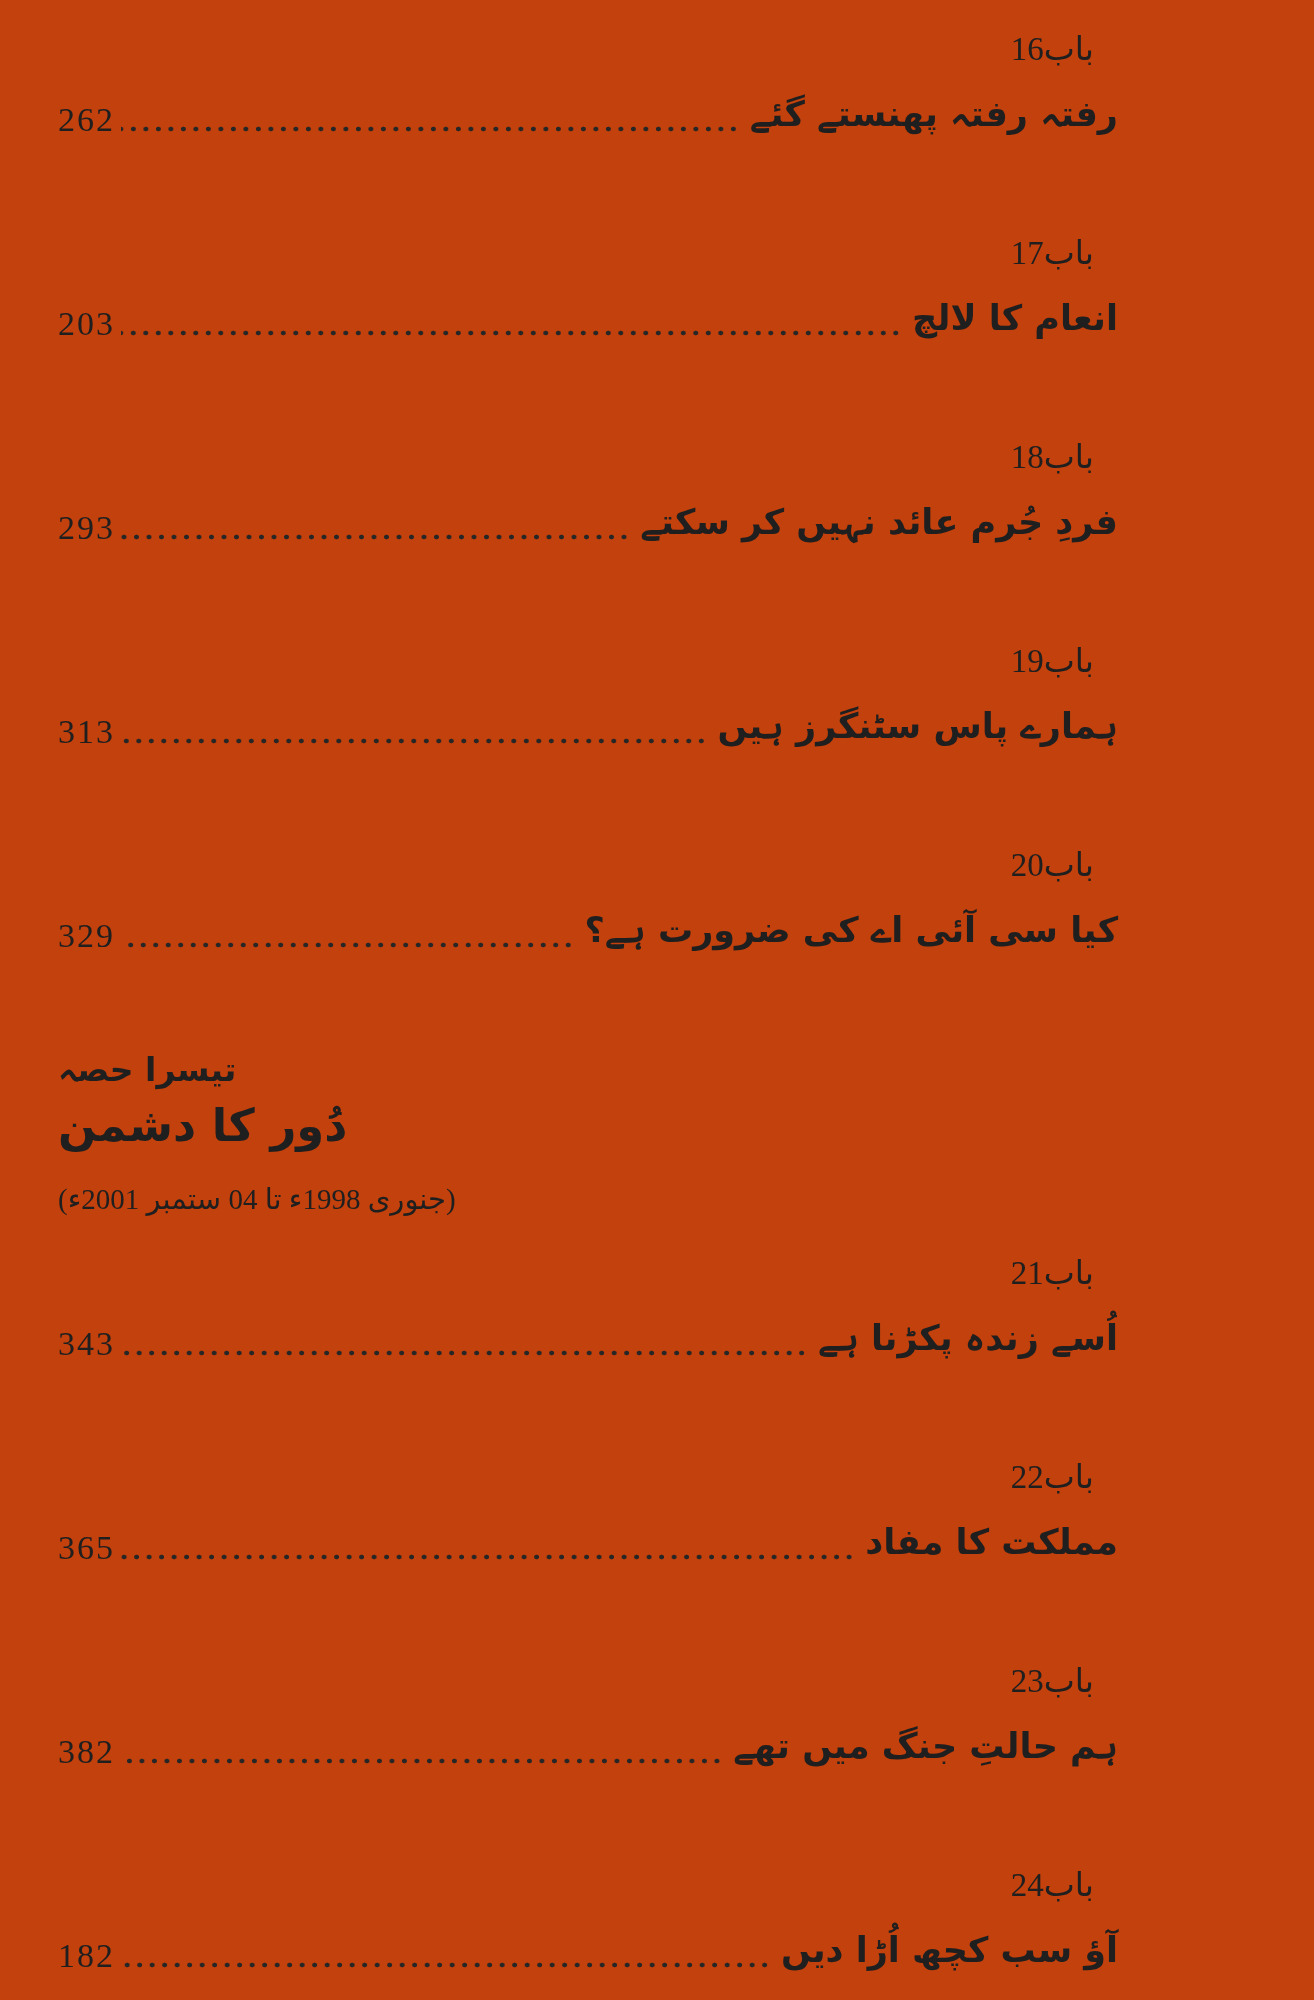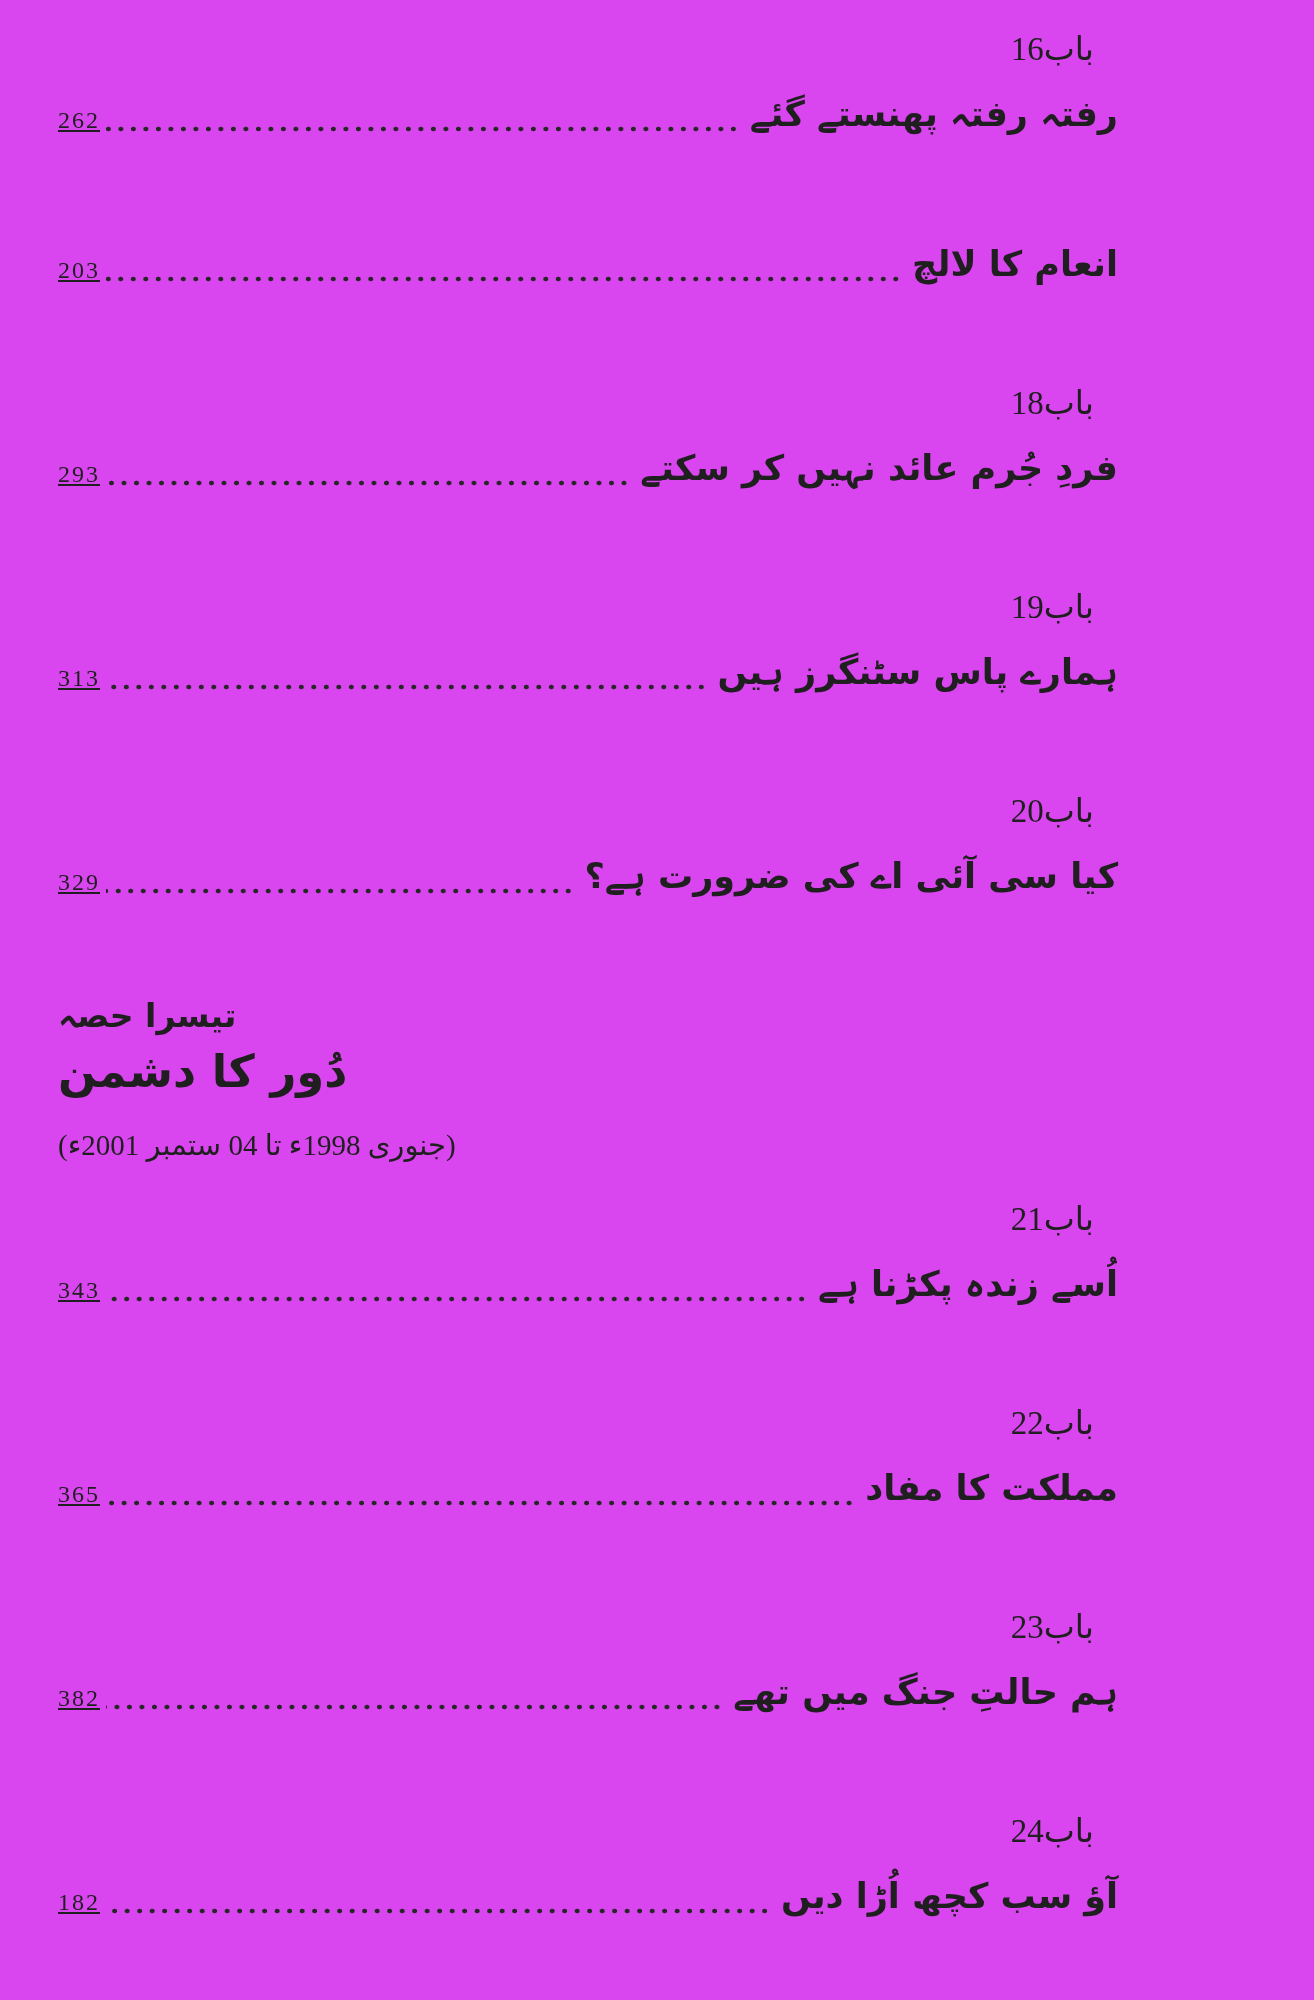--- a/index.html
+++ b/index.html
@@ -5,21 +5,21 @@
   html, body {
     margin: 0;
     padding: 0;
     background: #e8e8e8;
   }
   .page {
     position: relative;
     width: 1314px;
     height: 2000px;
     margin: 0 auto;
-    background: #d946ef;
+    background: #c2410c;
     overflow: hidden;
     box-sizing: border-box;
     padding: 26px 196px 0 58px; 
     color: #1f1f1f;
   }
   .toc {
     direction: rtl;
     unicode-bidi: embed;
   }
   .toc-entry {
@@ -53,26 +53,25 @@
     align-self: flex-end;
     height: 6px;
     margin: 0 10px 10px 6px;
     background-image: radial-gradient(circle, #262626 2.1px, rgba(0,0,0,0) 2.7px);
     background-size: 12.5px 6px;
     background-repeat: repeat-x;
     background-position: right bottom;
   }
   .page-num {
     font-family: "Liberation Serif", "DejaVu Sans", serif;
-    font-size: 24px;
+    font-size: 34px;
     line-height: 44px;
     letter-spacing: 2px;
     direction: ltr;
     padding-bottom: 0;
-    text-decoration: underline;
   }
   .section-divider {
     text-align: left;
     margin: 0 0 28px 0;
   }
   .section-part-label {
     font-family: "DejaVu Sans", sans-serif;
     font-weight: bold;
     font-size: 33px;
     line-height: 48px;
@@ -99,20 +98,21 @@
     <div class="toc-entry">
       <div class="chapter-heading">باب16</div>
       <div class="entry-line">
         <span class="chapter-title">رفتہ رفتہ پھنستے گئے</span>
         <span class="leader"></span>
         <span class="page-num">262</span>
       </div>
     </div>
 
     <div class="toc-entry">
+      <div class="chapter-heading">باب17</div>
       <div class="entry-line">
         <span class="chapter-title">انعام کا لالچ</span>
         <span class="leader"></span>
         <span class="page-num">203</span>
       </div>
     </div>
 
     <div class="toc-entry">
       <div class="chapter-heading">باب18</div>
       <div class="entry-line">

